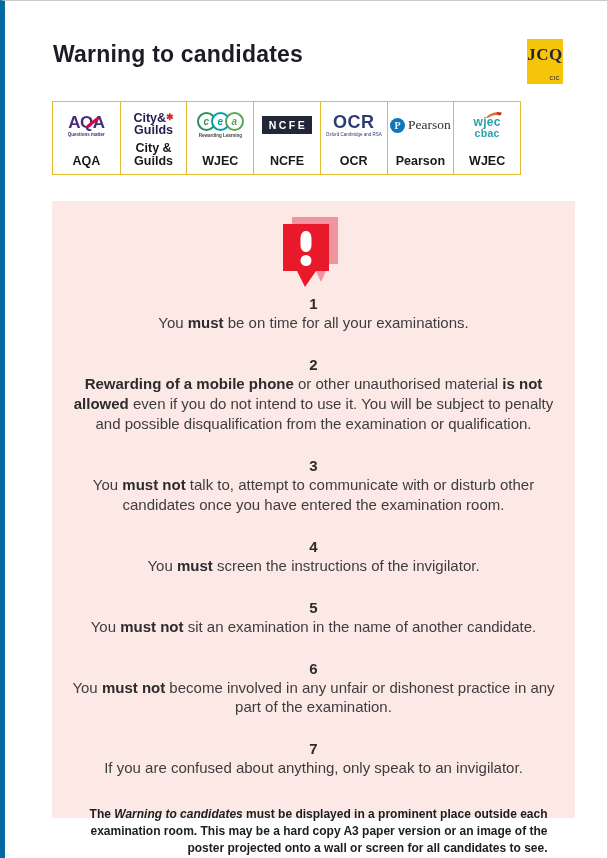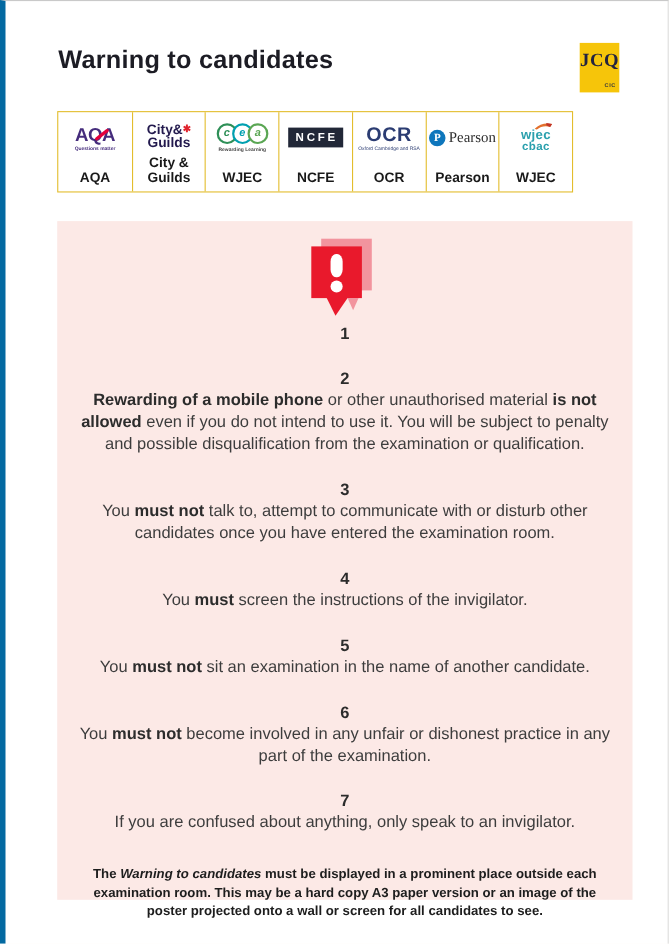--- a/index.html
+++ b/index.html
@@ -77,21 +77,21 @@
   .tail { position:absolute; left:14px; top:54px; width:0; height:0;
     border-left:8px solid transparent; border-right:11px solid transparent; border-top:16px solid #e9192c; }
   .tail-shadow { position:absolute; left:33px; top:54px; width:0; height:0;
     border-left:5px solid transparent; border-right:5px solid transparent; border-top:11px solid #f2949e; }
   .items { display:flex; flex-direction:column; }
   .item { margin-bottom:23px; }
   .num { font-weight:bold; font-size:15px; color:#2c2c2c; text-align:center; margin-bottom:1px; }
   .body { margin:0 auto; max-width:486px; font-size:15px; color:#3d3d3d; text-align:center; line-height:1.33; }
   .b { font-weight:bold; color:#2c2c2c; }
   .i { font-style:italic; }
-  .footnote { margin:5px auto 0; max-width:468px; font-size:12px; font-weight:bold; color:#1d1d1d; text-align:center; line-height:1.4; }
+  .footnote { margin:5px auto 0; max-width:468px; font-size:12px; font-weight:bold; color:#1d1d1d; text-align:right; line-height:1.4; }
 </style>
 </head>
 <body>
 
 <div class="page">
 
   <div class="header">
     <h1 class="title">Warning to candidates</h1>
     <div class="jcq">
       <span class="jcq-main">JCQ</span>
@@ -175,20 +175,21 @@
         <div class="exc-bar"></div>
         <div class="exc-dot"></div>
       </div>
       <div class="tail"></div>
       <div class="tail-shadow"></div>
     </div>
 
     <div class="items">
         <div class="item">
           <div class="num">1</div>
+          <p class="body"><span>You </span><span class="b">must</span><span> be on time for all your examinations.</span></p>
         </div>
         <div class="item">
           <div class="num">2</div>
           <p class="body"><span class="b">Rewarding of a mobile phone</span><span> or other unauthorised material </span><span class="b">is not allowed</span><span> even if you do not intend to use it. You will be subject to penalty and possible disqualification from the examination or qualification.</span></p>
         </div>
         <div class="item">
           <div class="num">3</div>
           <p class="body"><span>You </span><span class="b">must not</span><span> talk to, attempt to communicate with or disturb other candidates once you have entered the examination room.</span></p>
         </div>
         <div class="item">

